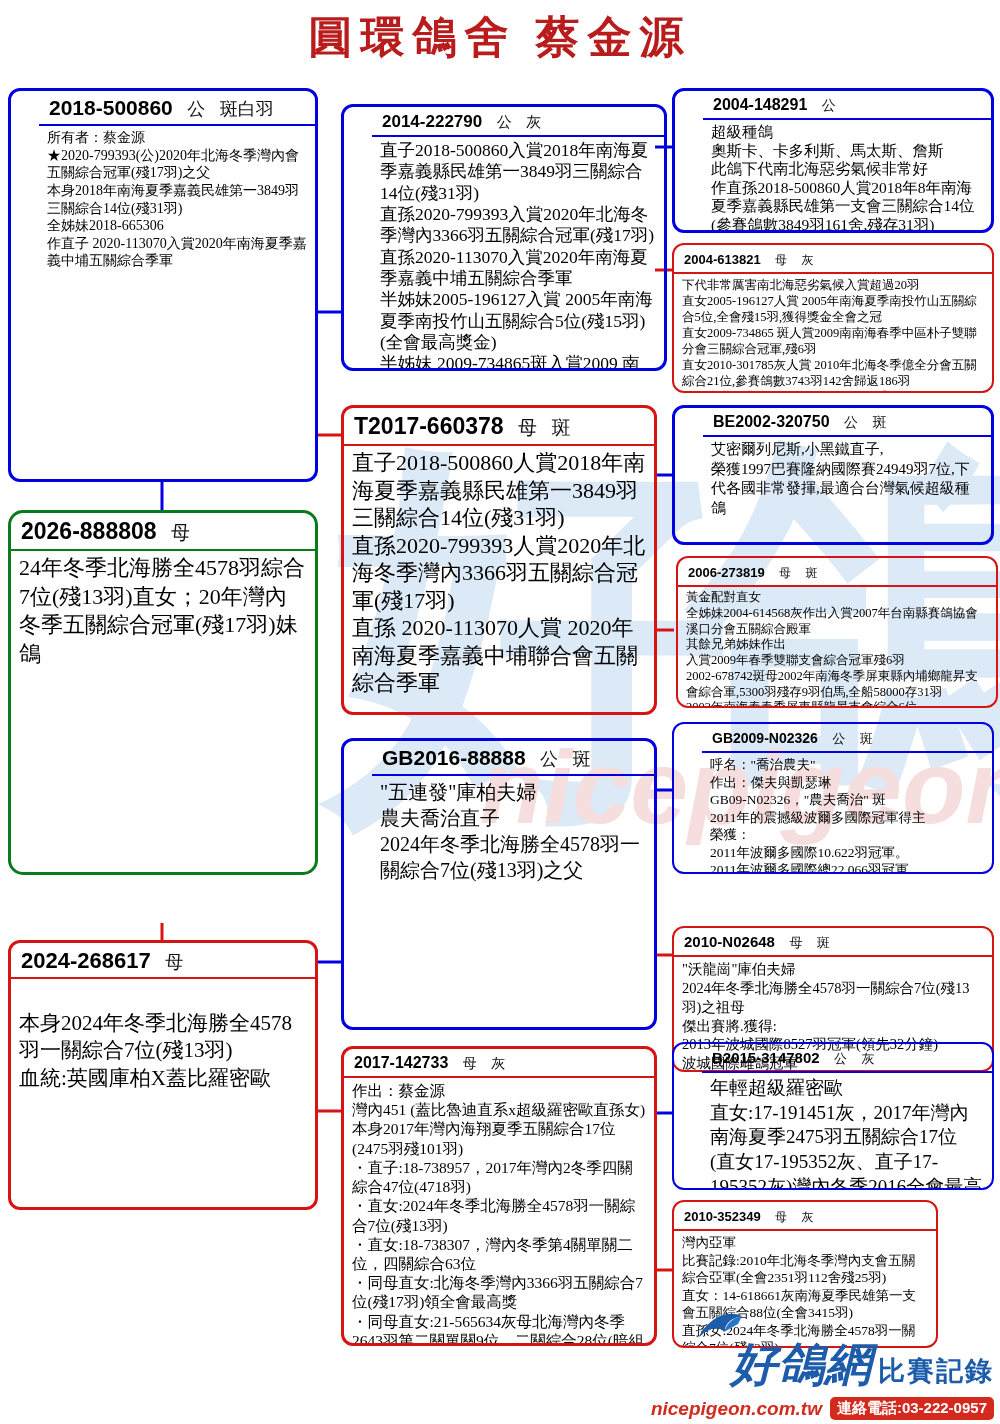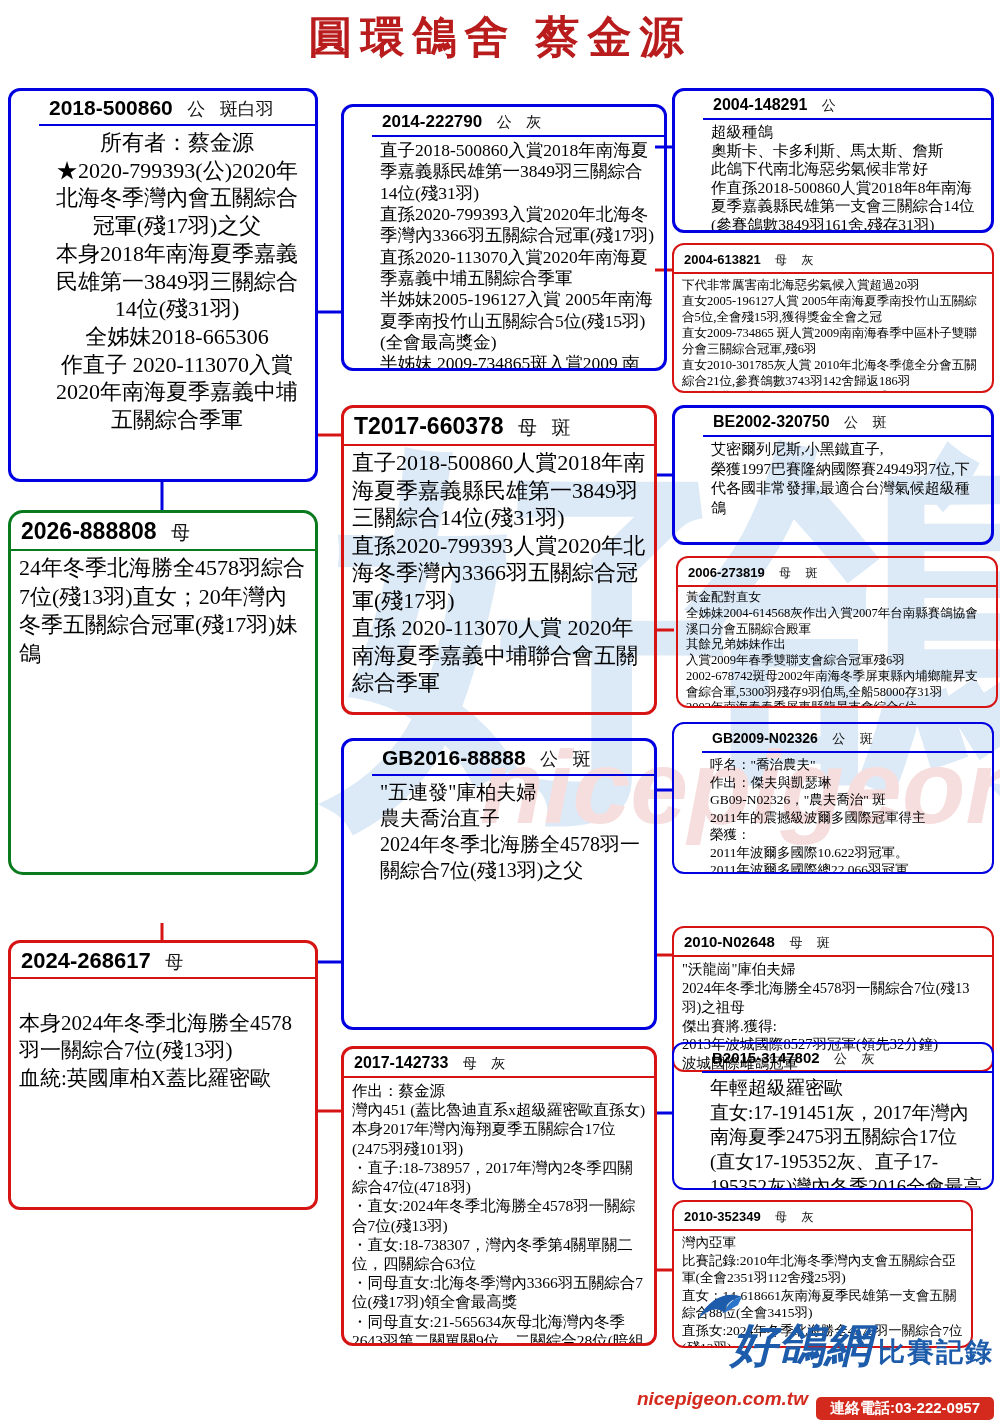--- a/index.html
+++ b/index.html
@@ -24,21 +24,21 @@
   .pbox .meta{font-weight:400;color:#111;margin-left:10px;}
   .pbox .bd{padding:3px 8px 6px 8px;white-space:pre-line;color:#000;overflow:hidden;}
   .c-blue{border-color:var(--c-blue,#0000e0);padding-left:28px;}
   .c-blue .hd{border-bottom-color:var(--c-blue,#0000e0);}
   .c-red{border-color:var(--c-red,#d71414);}
   .c-red .hd{border-bottom-color:var(--c-red,#d71414);}
   .c-green{border-color:var(--c-green,#0a7a1e);}
   .c-green .hd{border-bottom-color:var(--c-green,#0a7a1e);}
   
   #box-father {left:8px;  top:88px;  width:310px;height:394px;}
-  #box-father .ring{font-size:21px}#box-father .meta{font-size:18px}#box-father .bd{font-size:22px;line-height:1.26;text-align:center;}
+  #box-father .ring{font-size:21px}#box-father .meta{font-size:18px}#box-father .bd{font-size:14px;line-height:1.26;}
   #box-subject{left:8px;  top:510px; width:310px;height:365px;border-radius:15px;}
   #box-subject .ring{font-size:23px}#box-subject .meta{font-size:19px}#box-subject .bd{font-size:22px;line-height:1.3;}
   #box-mother {left:8px;  top:940px; width:310px;height:270px;}
   #box-mother .ring{font-size:22px}#box-mother .meta{font-size:18px}#box-mother .bd{font-size:21px;line-height:1.3;margin-top:28px;}
   #box-ff     {left:341px;top:104px;  width:326px;height:267px;}
   #box-ff .ring{font-size:17px}#box-ff .meta{font-size:15px}#box-ff .bd{font-size:17.5px;line-height:1.22;}
   #box-fm     {left:341px;top:405px; width:316px;height:310px;}
   #box-fm .ring{font-size:23px}#box-fm .meta{font-size:19px}#box-fm .bd{font-size:22px;line-height:1.25;}
   #box-mf     {left:341px;top:738px; width:316px;height:292px;}
   #box-mf .ring{font-size:21px}#box-mf .meta{font-size:18px}#box-mf .bd{font-size:20px;line-height:1.3;}
@@ -51,34 +51,34 @@
   #box-fmf    {left:672px;top:405px; width:322px;height:140px;}
   #box-fmf .ring{font-size:16px}#box-fmf .meta{font-size:14px}#box-fmf .bd{font-size:15px;line-height:1.3;}
   #box-fmm    {left:676px;top:556px; width:322px;height:152px;}
   #box-fmm .ring{font-size:13px}#box-fmm .meta{font-size:12px}#box-fmm .bd{font-size:12.5px;line-height:1.26;}
   #box-mff    {left:672px;top:722px; width:322px;height:152px;}
   #box-mff .ring{font-size:14px}#box-mff .meta{font-size:13px}#box-mff .bd{font-size:13.5px;line-height:1.3;}
   #box-mfm    {left:672px;top:926px; width:322px;height:146px;}
   #box-mfm .ring{font-size:15px}#box-mfm .meta{font-size:13px}#box-mfm .bd{font-size:14.5px;line-height:1.3;}
   #box-mmf    {left:672px;top:1042px;width:322px;height:148px;}
   #box-mmf .ring{font-size:15px}#box-mmf .meta{font-size:13px}#box-mmf .bd{font-size:19px;line-height:1.3;}
-  #box-mmm    {left:672px;top:1200px;width:301px;height:148px;}
+  #box-mmm    {left:672px;top:1200px;width:266px;height:148px;}
   #box-mmm .ring{font-size:13px}#box-mmm .meta{font-size:12px}#box-mmm .bd{font-size:13.5px;line-height:1.3;}
   
   #box-ffm,#box-fmm,#box-mff,#box-mfm,#box-mmf,#box-mmm{border-width:2.5px;}
   
   #footer{position:absolute;right:6px;bottom:4px;z-index:4;text-align:right;
           font-family:"Liberation Sans","DejaVu Sans",sans-serif;}
   #footer .row1{display:flex;align-items:baseline;justify-content:flex-end;gap:6px;}
   #brand{font-size:46px;font-weight:900;font-style:italic;color:var(--c-brand_blue,#1d5cab);letter-spacing:1px;}
   #tagline{font-size:27px;font-weight:900;color:var(--c-brand_blue,#1d5cab);letter-spacing:2px;}
   #footer .row2{display:flex;align-items:center;justify-content:flex-end;gap:8px;margin-top:1px;}
   #site-url{font-size:19px;font-weight:800;font-style:italic;color:var(--c-brand_red,#d42a1e);}
   #phone-badge{background:var(--c-brand_red,#d42a1e);color:#fff;font-size:15px;font-weight:700;
-               padding:2px 14px;border-radius:5px;margin-top:19px;}
+               padding:2px 7px;border-radius:5px;}
   #pigeon{position:absolute;right:248px;top:-26px;}
 </style>
 </head>
 <body>
 
 <div class="wm" id="wm1">好鴿網</div>
 <div class="wm" id="wm2">nicepigeon.com.tw</div>
 
 <svg id="connectors" width="1000" height="1424">
   <line x1="162" y1="482" x2="162" y2="512" stroke="#0000e0" stroke-width="3"></line>

